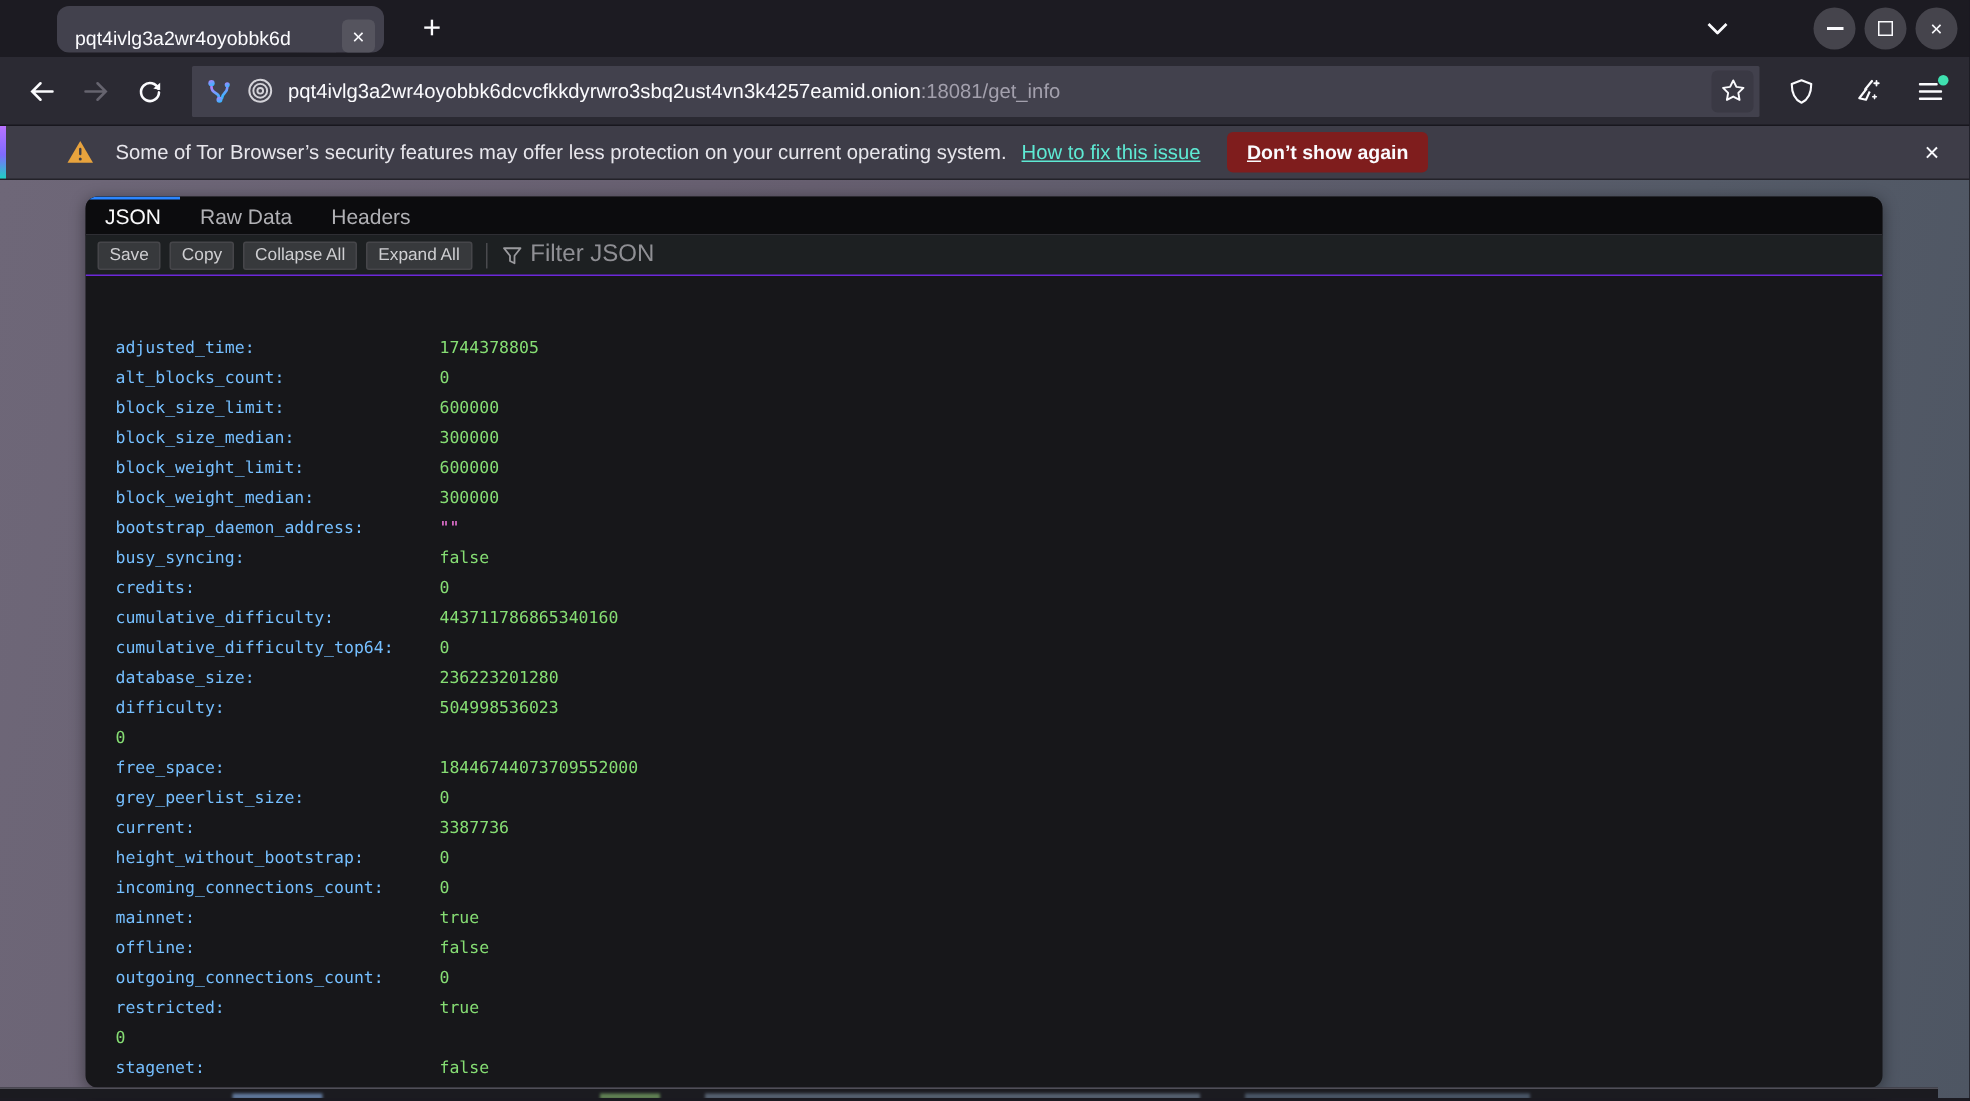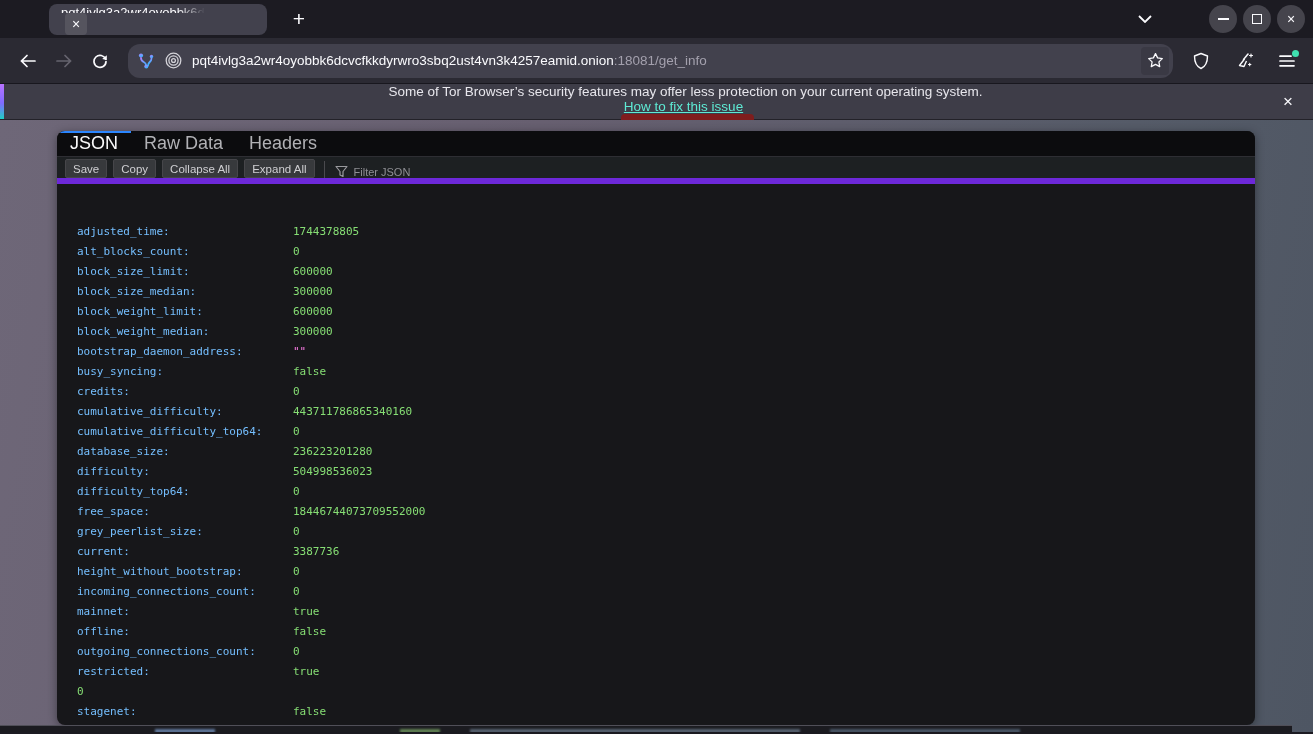--- a/index.html
+++ b/index.html
@@ -1,82 +1,82 @@
 <!DOCTYPE html>
 <html><head>
 <meta charset="utf-8">
 <style>
   * { margin:0; padding:0; box-sizing:border-box; }
   html,body { width:1313px; height:734px; overflow:hidden; background:#1c1b22;
               font-family:"Liberation Sans", sans-serif; }
 
   
   .tabbar { height:38px; background:#1c1b22; display:flex; align-items:center; position:relative; }
-  .tab { margin-left:49px; height:31px; width:218px; background:#42414d; border-radius:8px;
-         display:flex; align-items:flex-start; padding:0 6px 0 12px; color:#fbfbfe; font-size:13px;flex-direction:column; }
+  .tab { margin-left:38px; height:31px; width:218px; background:#42414d; border-radius:8px;
+         display:flex; align-items:flex-end; padding:0 6px 0 12px; color:#fbfbfe; font-size:13px; }
   .tab-title-wrap { position:relative; flex:1; overflow:hidden; white-space:nowrap; height:18px; line-height:18px; }
   .tab-title-wrap::after { content:""; position:absolute; right:0; top:0; bottom:0; width:28px;
          background:linear-gradient(90deg, rgba(66,65,77,0), #42414d); }
   .tab-close { width:22px; height:22px; border-radius:4px; background:#55545e; color:#fbfbfe;
          display:flex; align-items:center; justify-content:center; font-size:14px; margin-left:4px; }
   .newtab { color:#fbfbfe; font-size:21px; font-weight:300; margin-left:18px; width:28px; height:28px;
          display:flex; align-items:center; justify-content:center; border-radius:4px; }
   .tabbar-right { position:absolute; right:8px; top:0; height:38px; display:flex; align-items:center; gap:6px; }
   .alltabs-chevron { width:28px; height:28px; display:flex; align-items:center; justify-content:center; margin-right:44px; }
   .winbtn { width:28px; height:28px; border-radius:50%; background:#45444c; color:#fbfbfe;
          display:flex; align-items:center; justify-content:center; font-size:14px; }
   .winbtn .sq { width:10px; height:10px; border:1.6px solid #fbfbfe; }
   .winbtn .bar { width:11px; height:1.8px; background:#fbfbfe; display:block; }
 
   
   .navbar { height:46px; background:#2b2a33; display:flex; align-items:center; padding:0 10px;
             border-bottom:1px solid #18171e; }
   .navbtn { width:32px; height:32px; display:flex; align-items:center; justify-content:center; border-radius:4px; margin:0 2px; }
-  .urlbar { flex:1; height:34px; background:#42414d; border-radius:12px; margin:0 8px 0 10px;
+  .urlbar { flex:1; height:34px; background:#42414d; border-radius:1px; margin:0 8px 0 10px;
             display:flex; align-items:center; padding:0 4px 0 10px; }
   .url-icons { display:flex; align-items:center; gap:10px; margin-right:10px; }
   .url-text { flex:1; font-size:13.5px; color:#fbfbfe; white-space:nowrap; overflow:hidden; }
   .url-text .dim { color:#a3a0ad; }
   .star-box { width:28px; height:28px; background:#3a3944; border-radius:4px;
               display:flex; align-items:center; justify-content:center; }
   .nav-right { display:flex; align-items:center; gap:8px; margin-left:2px; }
   .menu-wrap { position:relative; width:32px; height:32px; display:flex; align-items:center; justify-content:center; }
   .green-dot { position:absolute; top:5px; right:4px; width:7px; height:7px; border-radius:50%; background:#3fe1b0; }
 
   
   .warnbar { height:36px; background:#3e3d48; display:flex; align-items:center; position:relative;
-             padding-left:44px; border-bottom:1px solid #232229;flex-direction:column; }
+             padding-left:44px; border-bottom:1px solid #232229; }
   .warn-stripe { position:absolute; left:0; top:0; bottom:0; width:4px;
              background:linear-gradient(180deg,#b973ff 0%, #7f6bff 55%, #1fd0c4 100%); }
   .warn-msg { color:#e7e6ec; font-size:13.5px; margin-left:14px; }
   .warn-link { color:#5eead4; font-size:13.5px; text-decoration:underline; margin-left:10px; }
   .warn-btn { margin-left:18px; background:#7f1d1d; color:#fbfbfe; font-weight:700; font-size:13px;
               padding:6px 13px; border-radius:4px; border:none; }
   .warn-btn span { display:block; }
   .warn-btn span::first-letter { text-decoration:underline; }
   .warn-close { position:absolute; right:12px; top:5px; width:26px; height:26px; color:#fbfbfe;
               display:flex; align-items:center; justify-content:center; font-size:17px; }
 
   
   .content { position:relative; height:612px;
              background:linear-gradient(100deg, #6e6778 0%, #675f70 38%, #555b68 80%, #4e5663 100%); }
   .panel { position:absolute; left:57px; top:11px; width:1198px; height:594px; background:#17171a;
            border-radius:8px; overflow:hidden; box-shadow:0 2px 10px rgba(0,0,0,.4); }
   .panel-tabs { height:26px; background:#0c0c0e; display:flex; align-items:stretch;
                 border-bottom:1px solid #2e2e33; }
-  .ptab { position:relative; display:flex; align-items:center; padding:0 13px; font-size:18px; color:#b1b1b5; }
+  .ptab { position:relative; display:flex; align-items:center; padding:0 13px; font-size:14px; color:#b1b1b5; }
   .ptab.active { color:#f9f9fa; }
   .ptab.active::before { content:""; position:absolute; left:0; right:0; top:0; height:2px; background:#2b86ff; }
-  .panel-toolbar { height:27px; background:#1d2022; display:flex; align-items:flex-end; padding:0 5px;
-                   border-bottom:6px solid #6d28d9; }
+  .panel-toolbar { height:27px; background:#1d2022; display:flex; align-items:center; padding:0 5px;
+                   border-bottom:1px solid #6d28d9; }
   .pbtn { background:#37393c; color:#cfcfd2; font-size:11.5px; padding:2.5px 7px; border-radius:2px;
           margin:0 3px; border:1px solid #46464a; }
   .tsep { width:1px; height:17px; background:#4a4a4e; margin:0 6px; }
   .funnel { margin:0 6px 0 4px; }
-  .filter-input { background:transparent; border:none; outline:none; color:#cfcfd2; font-size:11px; width:300px; }
+  .filter-input { background:transparent; border:none; outline:none; color:#cfcfd2; font-size:16px; width:300px; }
   .filter-input::placeholder { color:#8f8f94; }
 
   .json-rows { padding-top:2px; font-family:"DejaVu Sans Mono", monospace; font-size:11px;margin-top:36px; }
   .json-row { height:20px; line-height:20px; padding-left:20px; display:flex; white-space:pre; }
   .json-key { color:#75bfff; width:216px; flex:0 0 216px; }
   .json-value.number, .json-value.boolean { color:#86de74; }
   .json-value.string { color:#ff7de9; }
 
   
   .behind-strip { position:absolute; left:0; bottom:0; height:7px; width:1292px; background:#1b1b20;
@@ -227,21 +227,21 @@
         <div class="json-row"><span class="json-key">block_size_median:</span><span class="json-value number">300000</span></div>
         <div class="json-row"><span class="json-key">block_weight_limit:</span><span class="json-value number">600000</span></div>
         <div class="json-row"><span class="json-key">block_weight_median:</span><span class="json-value number">300000</span></div>
         <div class="json-row"><span class="json-key">bootstrap_daemon_address:</span><span class="json-value string">""</span></div>
         <div class="json-row"><span class="json-key">busy_syncing:</span><span class="json-value boolean">false</span></div>
         <div class="json-row"><span class="json-key">credits:</span><span class="json-value number">0</span></div>
         <div class="json-row"><span class="json-key">cumulative_difficulty:</span><span class="json-value number">443711786865340160</span></div>
         <div class="json-row"><span class="json-key">cumulative_difficulty_top64:</span><span class="json-value number">0</span></div>
         <div class="json-row"><span class="json-key">database_size:</span><span class="json-value number">236223201280</span></div>
         <div class="json-row"><span class="json-key">difficulty:</span><span class="json-value number">504998536023</span></div>
-        <div class="json-row"><span class="json-key">difficulty_top64:</span><span class="json-value number">0</span></div>
+        <div class="json-row"><span class="json-value number">0</span></div>
         <div class="json-row"><span class="json-key">free_space:</span><span class="json-value number">18446744073709552000</span></div>
         <div class="json-row"><span class="json-key">grey_peerlist_size:</span><span class="json-value number">0</span></div>
         <div class="json-row"><span class="json-key">current:</span><span class="json-value number">3387736</span></div>
         <div class="json-row"><span class="json-key">height_without_bootstrap:</span><span class="json-value number">0</span></div>
         <div class="json-row"><span class="json-key">incoming_connections_count:</span><span class="json-value number">0</span></div>
         <div class="json-row"><span class="json-key">mainnet:</span><span class="json-value boolean">true</span></div>
         <div class="json-row"><span class="json-key">offline:</span><span class="json-value boolean">false</span></div>
         <div class="json-row"><span class="json-key">outgoing_connections_count:</span><span class="json-value number">0</span></div>
         <div class="json-row"><span class="json-key">restricted:</span><span class="json-value boolean">true</span></div>
         <div class="json-row"><span class="json-value number">0</span></div>

